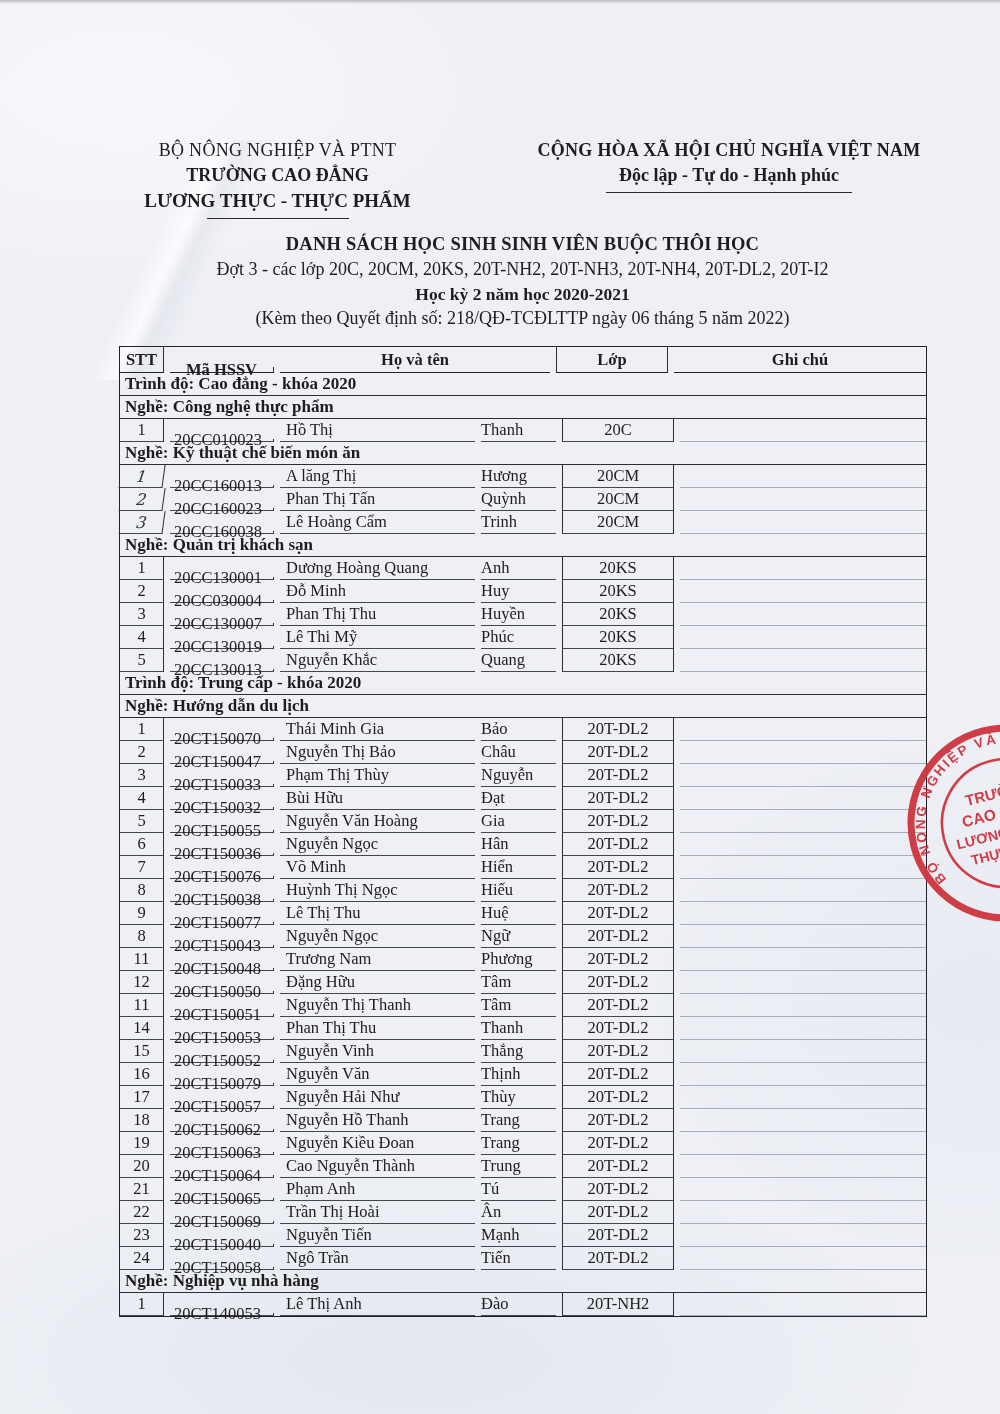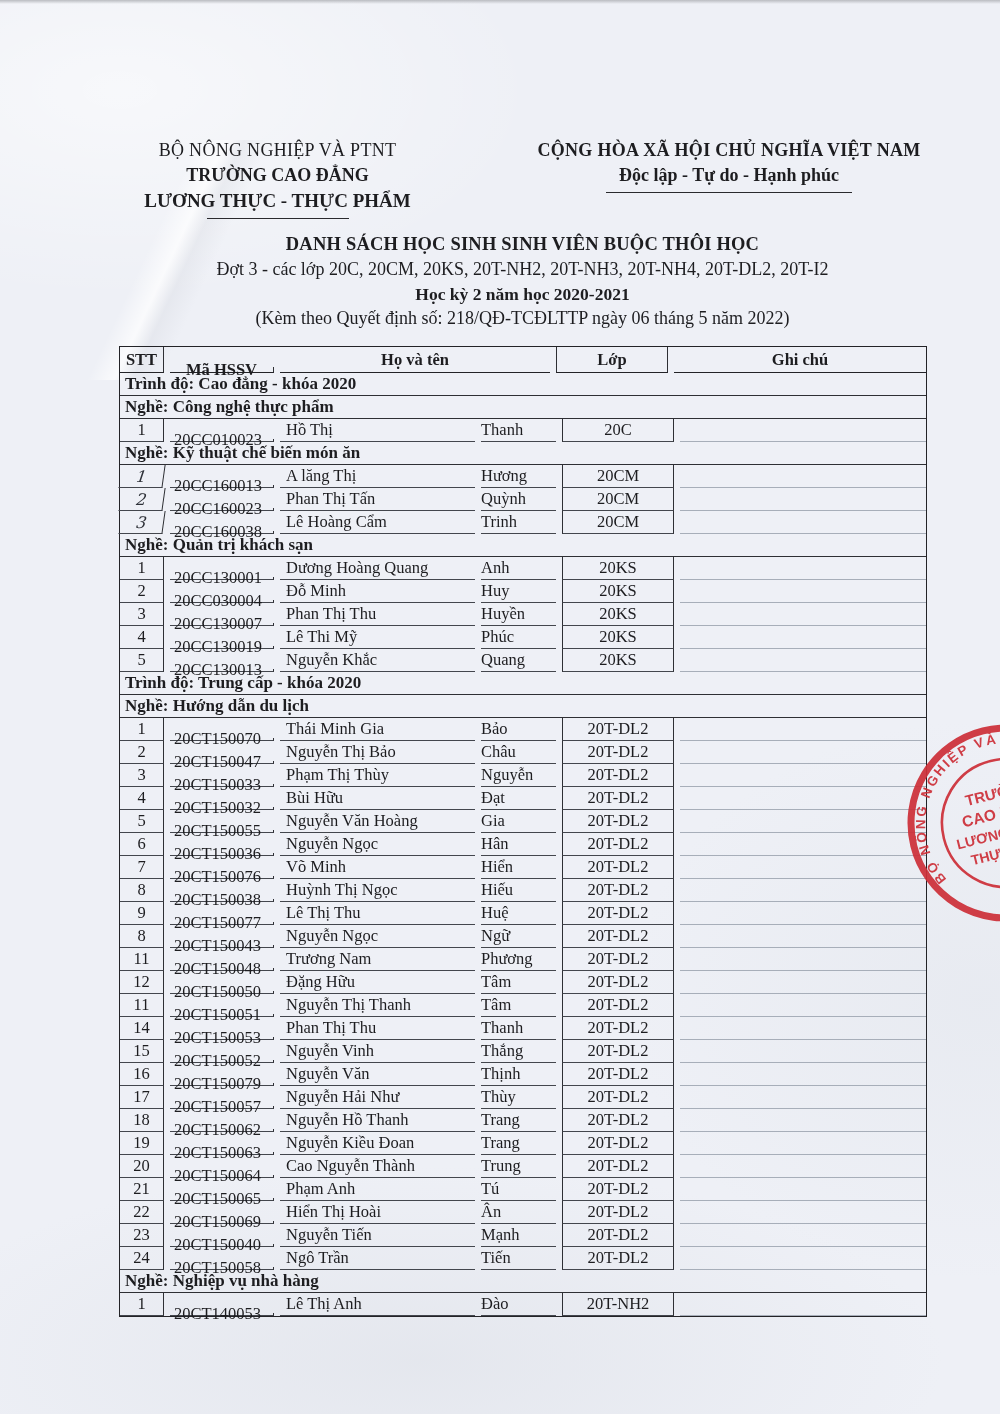--- a/index.html
+++ b/index.html
@@ -356,21 +356,21 @@
         <div class="cell c-stt">21</div>
         <div class="cell c-ma">20CT150065</div>
         <div class="cell c-ho">Phạm Anh</div>
         <div class="cell c-ten">Tú</div>
         <div class="cell c-lop">20T-DL2</div>
         <div class="cell c-ghi"></div>
       </div>
       <div class="trow">
         <div class="cell c-stt">22</div>
         <div class="cell c-ma">20CT150069</div>
-        <div class="cell c-ho">Hiển Thị Hoài</div>
+        <div class="cell c-ho">Trần Thị Hoài</div>
         <div class="cell c-ten">Ân</div>
         <div class="cell c-lop">20T-DL2</div>
         <div class="cell c-ghi"></div>
       </div>
       <div class="trow">
         <div class="cell c-stt">23</div>
         <div class="cell c-ma">20CT150040</div>
         <div class="cell c-ho">Nguyễn Tiến</div>
         <div class="cell c-ten">Mạnh</div>
         <div class="cell c-lop">20T-DL2</div>

